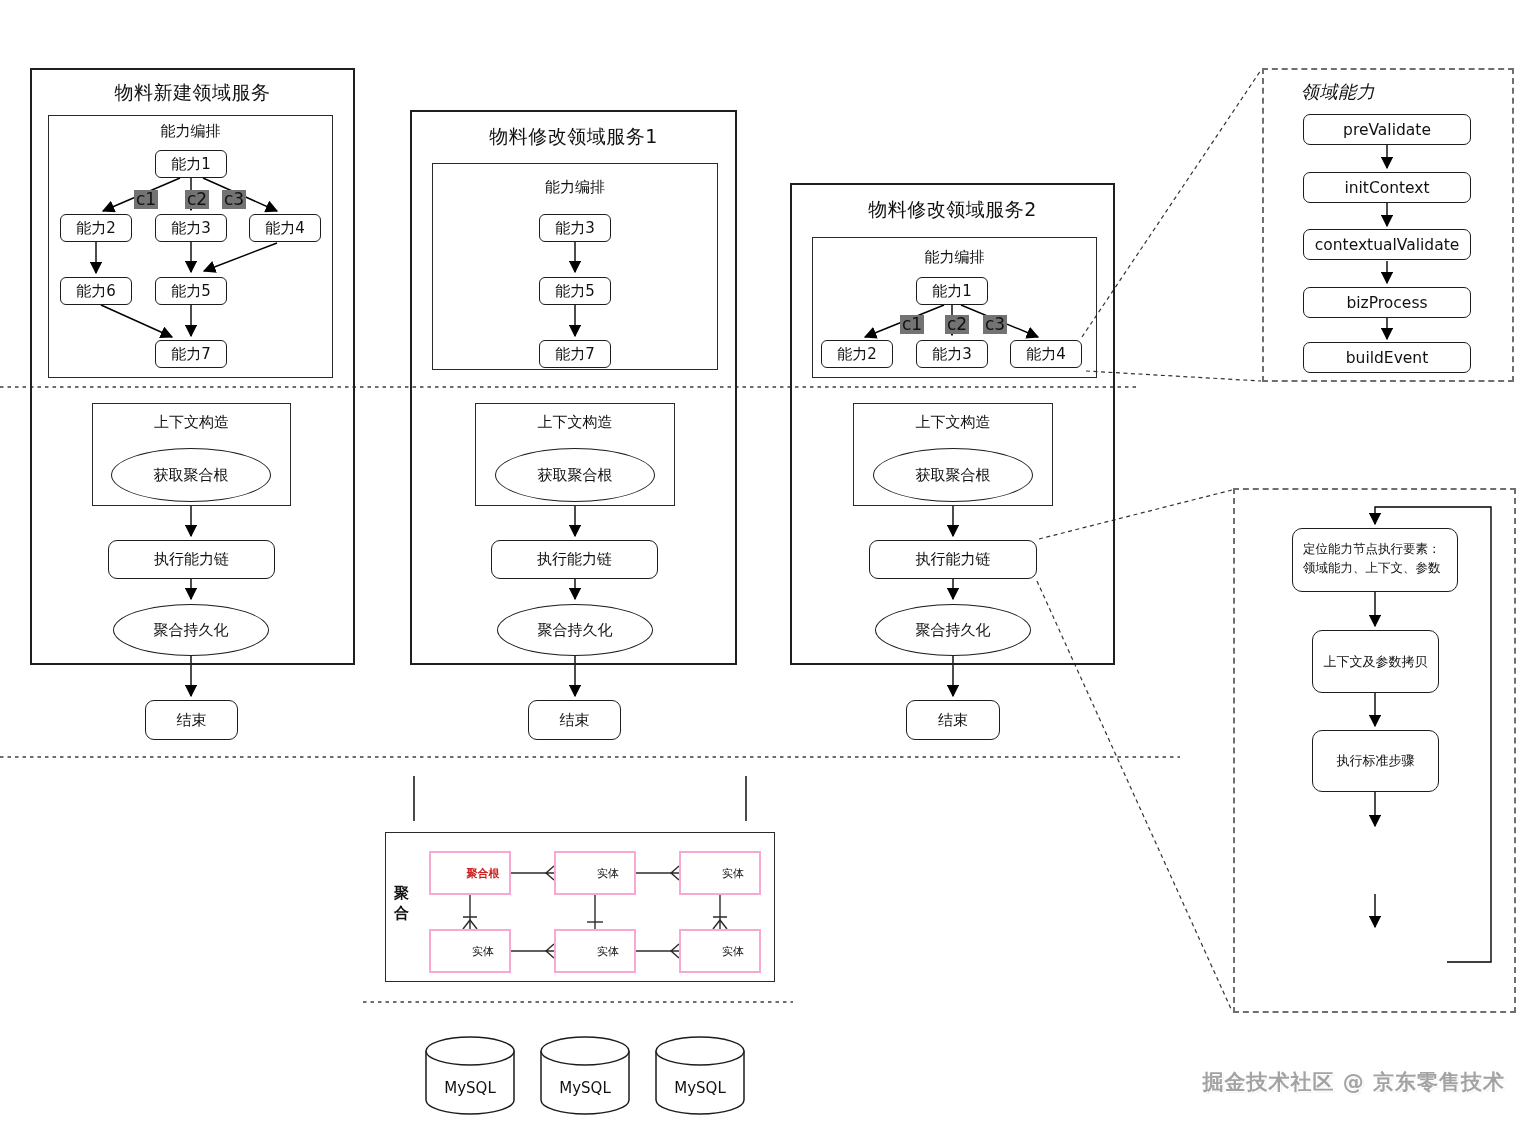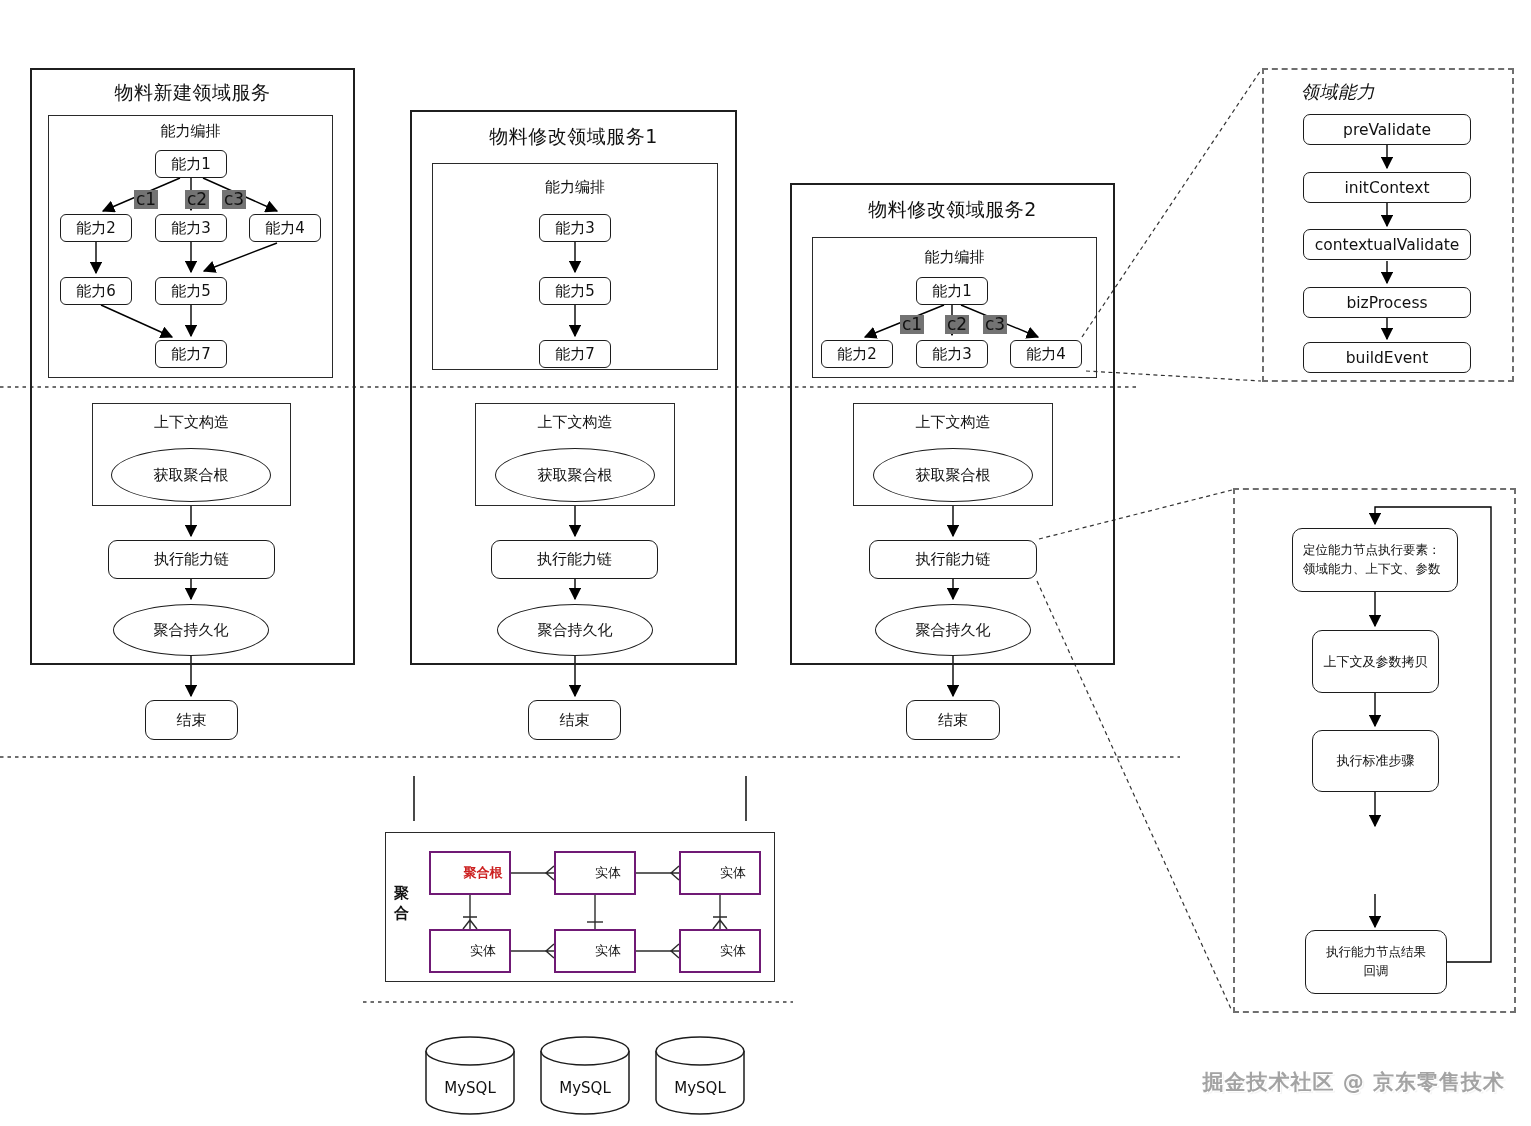--- a/index.html
+++ b/index.html
@@ -17,22 +17,22 @@
         align-items:center;justify-content:center;font-size:15px;}
   .ell{background:#fff;border:1.6px solid #1c1c1c;border-radius:50%;display:flex;
         align-items:center;justify-content:center;font-size:15px;}
   .edge-lbl{font-size:17px;background:#737373;padding:0 2px;line-height:1.1;}
   .dashed-panel{border:2px dashed #6f6f6f;background:transparent;}
   .cap-box{background:#fff;border:1.6px solid #1c1c1c;border-radius:7px;display:flex;
         align-items:center;justify-content:center;font-size:15.5px;}
   .step-box{background:#fff;border:1.6px solid #1c1c1c;border-radius:10px;display:flex;
         flex-direction:column;align-items:center;justify-content:center;font-size:12.5px;line-height:1.5;}
   .step-box.left{align-items:flex-start;padding-left:10px;}
-  .erbox{background:#fff;border:2px solid #701a75;display:flex;align-items:center;
-        justify-content:center;font-size:13px;font-weight:500;padding-left:26px;}
+  .erbox{background:#fff;border:2px solid #f9a8d4;display:flex;align-items:center;
+        justify-content:center;font-size:11px;font-weight:500;padding-left:26px;}
   .er-root{color:#cc2020;font-weight:700;}
   .pill{background:#fff;border:1.7px solid #1c1c1c;border-radius:24px;display:flex;
         align-items:center;justify-content:center;font-size:20px;font-weight:700;}
   .vlabel{width:17px;font-size:15px;font-weight:700;line-height:1.35;text-align:center;word-break:break-all;}
   .dbl{display:flex;align-items:center;justify-content:center;font-size:15px;}
   .watermark{font-size:21px;font-weight:700;color:#a3a3a3;letter-spacing:1px;
         text-shadow:1px 1px 0 #ffffff,2px 2px 1px #f2f2f2;text-align:right;}
 </style>
 </head>
 <body>
@@ -186,30 +186,26 @@
 
   <div class="abs dashed-panel" style="left:1262px;top:68px;width:252px;height:314px;"></div>
   <div class="abs panel-title" style="left:1212px;top:80px;width:252px;font-size:18px;font-style:italic;">领域能力</div>
   <div class="abs cap-box" style="left:1303px;top:114px;width:168px;height:31px;">preValidate</div>
   <div class="abs cap-box" style="left:1303px;top:172px;width:168px;height:31px;">initContext</div>
   <div class="abs cap-box" style="left:1303px;top:229px;width:168px;height:31px;">contextualValidate</div>
   <div class="abs cap-box" style="left:1303px;top:287px;width:168px;height:31px;">bizProcess</div>
   <div class="abs cap-box" style="left:1303px;top:342px;width:168px;height:31px;">buildEvent</div>
 
   <div class="abs dashed-panel" style="left:1233px;top:488px;width:283px;height:525px;"></div>
-  <div class="abs step-box left" style="left:1292px;top:528px;width:166px;height:64px;">
+  <div class="abs step-box left" style="left:1292px;top:528px;width:166px;height:64px;font-family:Liberation Mono, monospace;">
     <span>定位能力节点执行要素：</span>
     <span>领域能力、上下文、参数</span>
   </div>
   <div class="abs step-box" style="left:1312px;top:630px;width:127px;height:63px;font-size:13px;">上下文及参数拷贝</div>
   <div class="abs step-box" style="left:1312px;top:730px;width:127px;height:62px;font-size:13px;">执行标准步骤</div>
-  <div class="abs step-box" style="left:1305px;top:930px;width:142px;height:64px;">
-    <span>执行能力节点结果</span>
-    <span>回调</span>
-  </div>
 
   <div class="abs innerbox" style="left:385px;top:832px;width:390px;height:150px;border-width:1.7px;"></div>
   <div class="abs vlabel" style="left:393px;top:883px;">聚合</div>
   <div class="abs erbox er-root" style="left:429px;top:851px;width:82px;height:44px;">聚合根</div>
   <div class="abs erbox" style="left:554px;top:851px;width:82px;height:44px;">实体</div>
   <div class="abs erbox" style="left:679px;top:851px;width:82px;height:44px;">实体</div>
   <div class="abs erbox" style="left:429px;top:929px;width:82px;height:44px;">实体</div>
   <div class="abs erbox" style="left:554px;top:929px;width:82px;height:44px;">实体</div>
   <div class="abs erbox" style="left:679px;top:929px;width:82px;height:44px;">实体</div>
 

